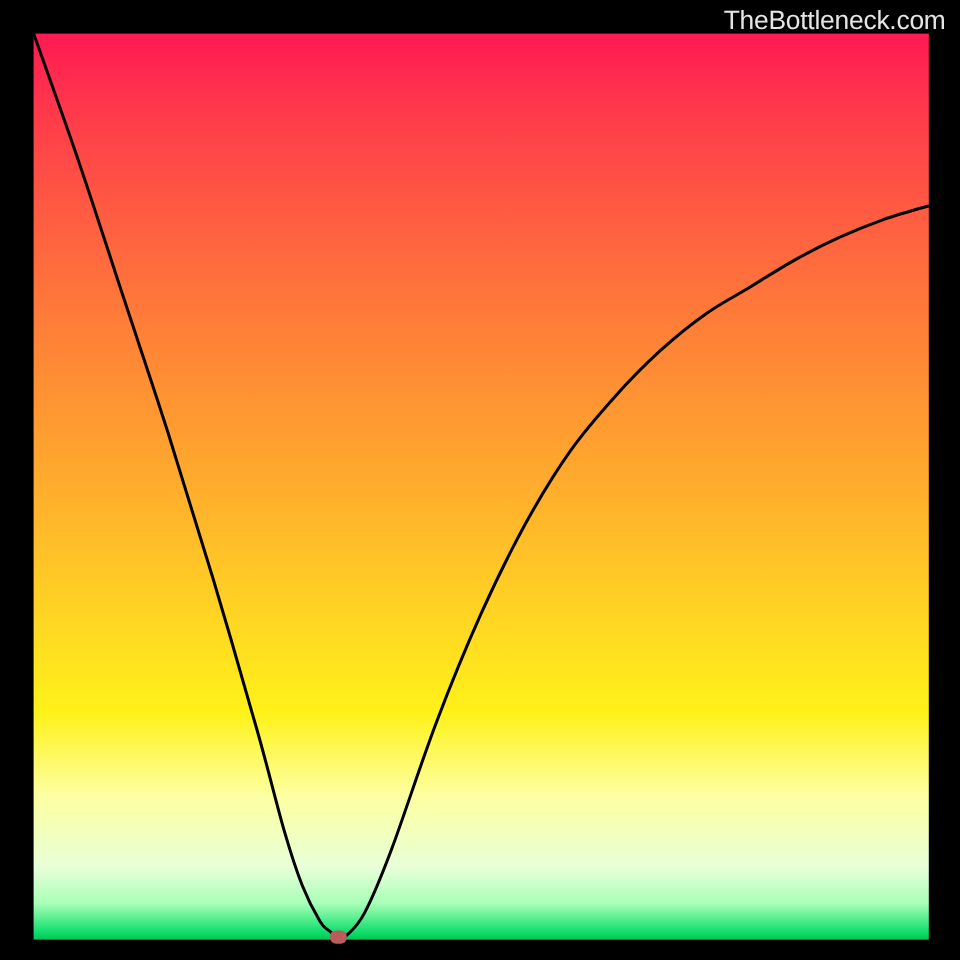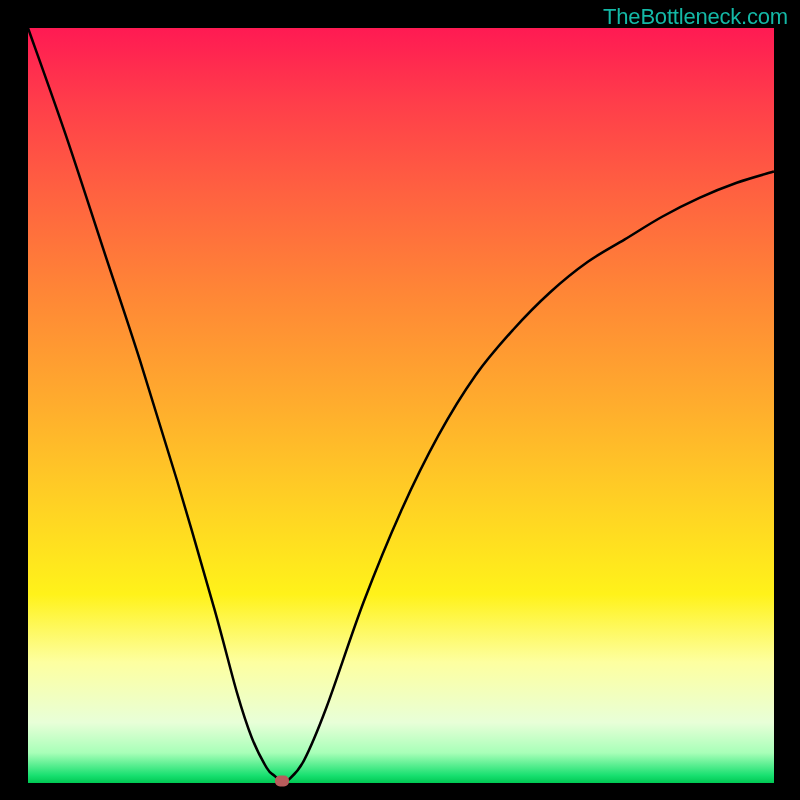--- a/index.html
+++ b/index.html
@@ -8,21 +8,21 @@
     height: 800px;
     background: #000;
     position: relative;
     overflow: hidden;
     font-family: Arial, Helvetica, sans-serif;
   }
   .watermark {
     position: absolute;
     top: 4px;
     right: 12px;
-    color: #14b8a6;
+    color: #e5e5e5;
     font-size: 22px;
     font-weight: 500;
     z-index: 50;
     letter-spacing: -0.2px;
   }
   .plot-area {
     position: absolute;
     left: 28px;
     top: 28px;
     width: 746px;

